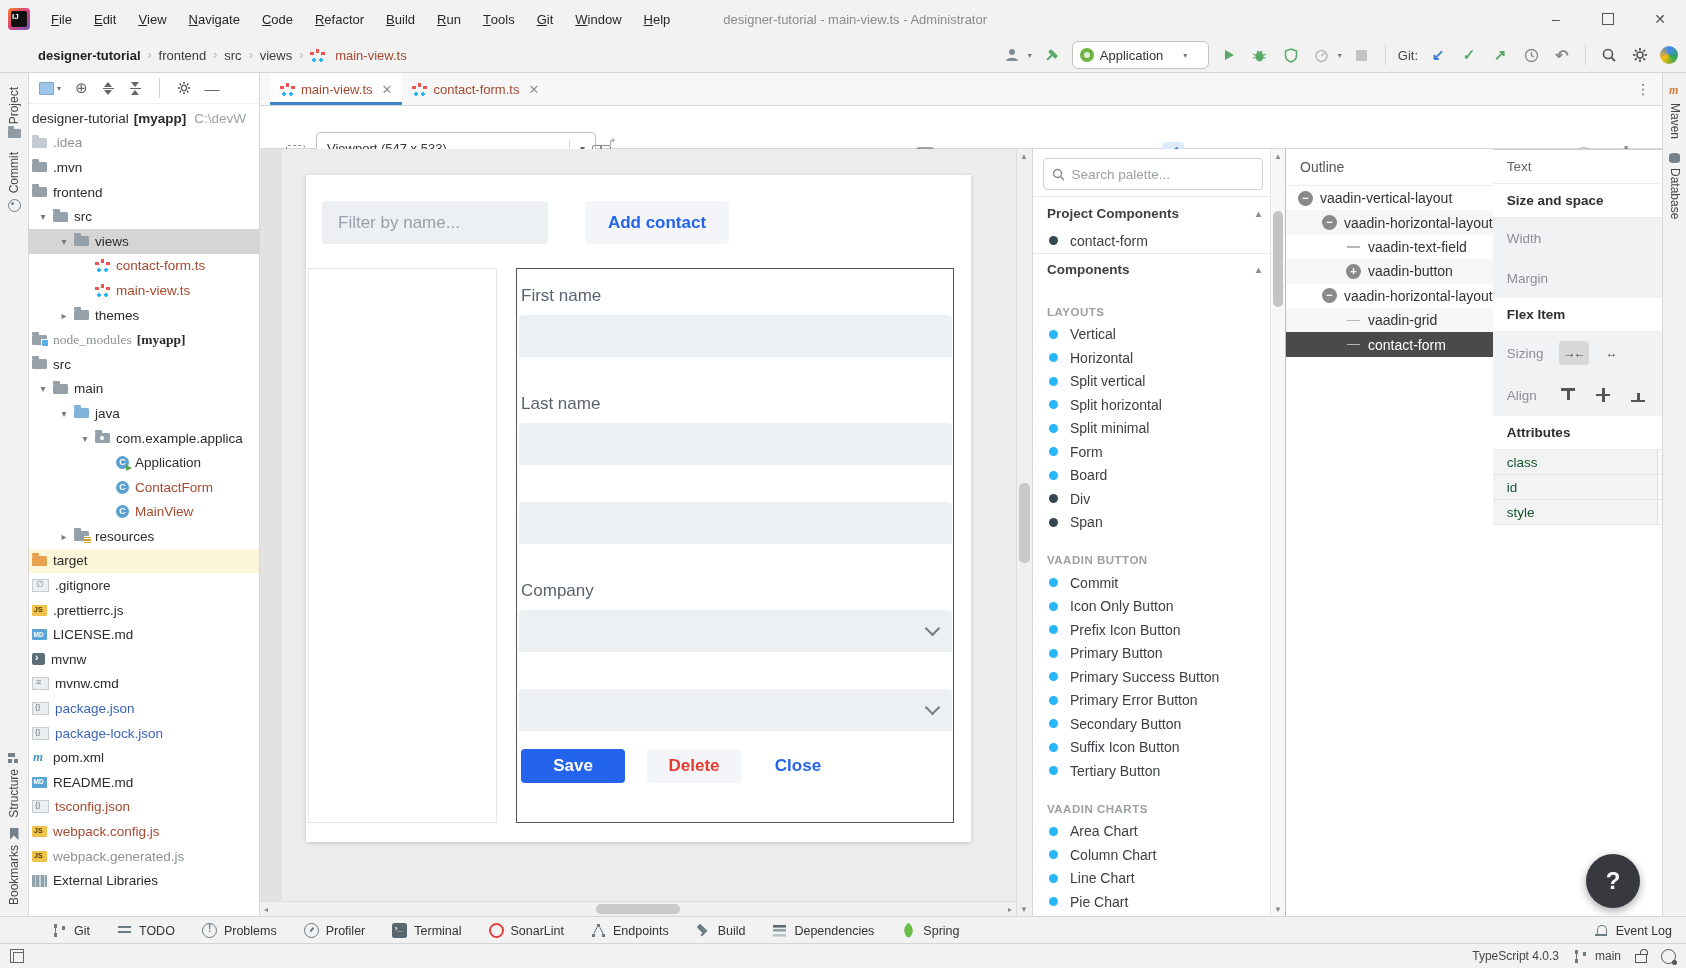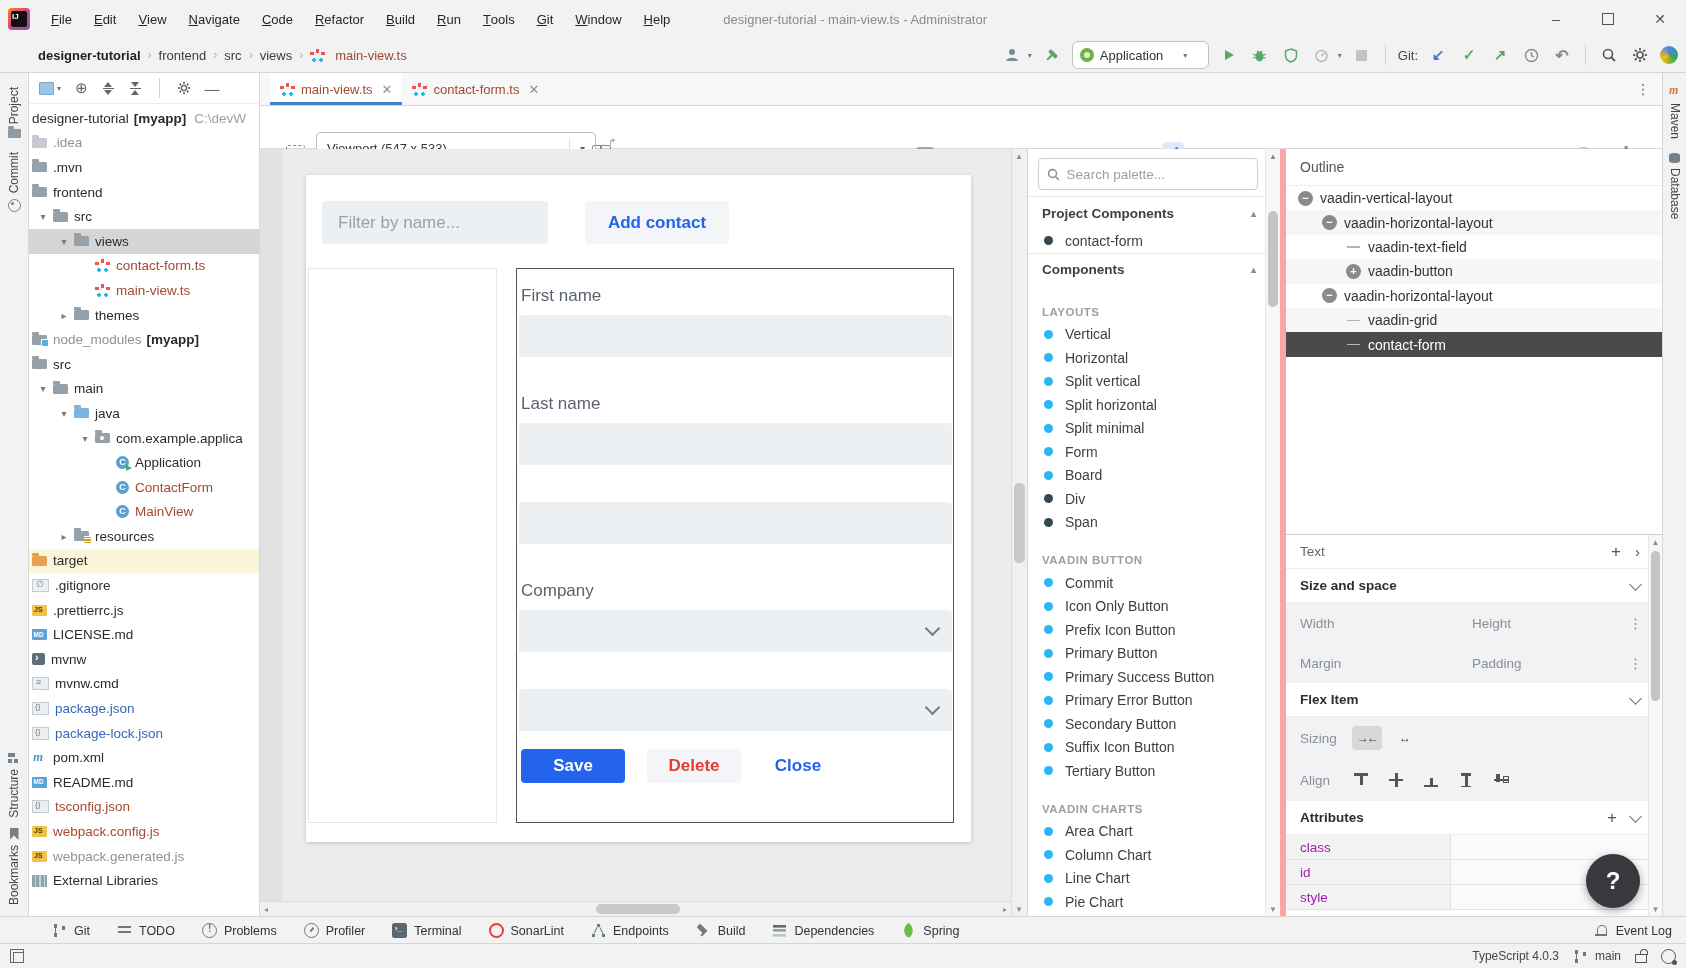--- a/index.html
+++ b/index.html
@@ -184,21 +184,21 @@
   .prow.group{padding-top:15px;height:22px;color:#9aa0a4;font-weight:700;font-size:11.5px;letter-spacing:.5px}
   .prow.item{height:23.5px;color:#3b3f42;font-size:14px}
   .pdot{width:9px;height:9px;border-radius:50%;margin-right:12px;margin-left:2px;flex:none}
   .pdot.blue{background:#29b6f6}
   .pdot.dark{background:#37474f}
   #palette-scroll{position:absolute;right:0;top:0;bottom:0;width:14px;background:#f7f7f7;border-left:1px solid #e7e7e7}
   #palette-scroll .th{position:absolute;left:2px;right:2px;top:62px;height:96px;background:#c4c4c4;border-radius:5px}
   #palette-scroll .a-up{position:absolute;top:3px;left:3px;font-size:8px;color:#8a8a8a}
   #palette-scroll .a-dn{position:absolute;bottom:3px;left:3px;font-size:8px;color:#8a8a8a}
   
-  #right-panels{width:376px;flex:none;border-left:6px solid #fca5a5;background:#fff;display:flex;flex-direction:column;position:relative;overflow:hidden}
+  #right-panels{width:376px;flex:none;border-left:1px solid #fca5a5;background:#fff;display:flex;position:relative;overflow:hidden}
   #outline-sec{height:385px;flex:none;display:flex;flex-direction:column}
   #outline-title{height:36px;flex:none;display:flex;align-items:center;padding:0 14px;color:#555;font-size:14px;border-bottom:1px solid #ececec}
   #outline-rows{flex:1;overflow:hidden;font-size:14px;color:#333}
   .orow{height:24.4px;display:flex;align-items:center;white-space:nowrap}
   .orow:nth-of-type(even){background:#f6f6f6}
   .orow.sel{background:#4a4a4a;color:#fff}
   .mk{width:15px;height:15px;margin-right:7px;flex:none;display:inline-flex;align-items:center;justify-content:center;font-size:11px;font-weight:700}
   .mk-minus,.mk-plus{background:#8a8a8a;color:#fff;border-radius:50%;line-height:15px}
   .mk-line{position:relative}
   .mk-line::before{content:"";width:13px;height:1.2px;background:#b5b5b5}
@@ -224,21 +224,21 @@
   .al-center::before{left:2px;top:8px;width:14px;height:2px}
   .al-center::after{left:8px;top:2px;width:3px;height:14px}
   .al-bottom::before{left:2px;top:14px;width:14px;height:2px}
   .al-bottom::after{left:8px;top:7px;width:3px;height:7px}
   .al-stretch::before{left:4px;top:2px;width:10px;height:14px;background:linear-gradient(#555 0 3px,transparent 3px 13px,#555 13px) }
   .al-stretch::after{left:8px;top:2px;width:3px;height:14px}
   .al-base::before{left:2px;top:8px;width:14px;height:2px}
   .al-base::after{left:4px;top:3px;width:4px;height:8px}
   .al-base i{position:absolute;left:11px;top:5px;width:4px;height:5px;border:1.6px solid #555}
   #attr-table .arow{height:24px;display:flex;border-bottom:1px solid #e4e4e4}
-  #attr-table .an{width:150px;background:#f3f3f3;color:#a21caf;display:flex;align-items:center;padding-left:14px;border-right:1px solid #e0e0e0}
+  #attr-table .an{width:150px;background:#f3f3f3;color:#14532d;display:flex;align-items:center;padding-left:14px;border-right:1px solid #e0e0e0}
   #attr-table .av{flex:1;background:#fafafa}
   #props-scroll{position:absolute;right:0;top:0;bottom:0;width:13px;background:#f7f7f7;border-left:1px solid #e7e7e7}
   #props-scroll .th{position:absolute;left:2px;right:2px;top:16px;height:150px;background:#c4c4c4;border-radius:5px}
   #props-scroll .a-up{position:absolute;top:3px;left:2.5px;font-size:8px;color:#8a8a8a}
   #props-scroll .a-dn{position:absolute;bottom:3px;left:2.5px;font-size:8px;color:#8a8a8a}
   #help-fab{position:absolute;right:22px;bottom:9px;width:54px;height:54px;border-radius:50%;background:#37393e;color:#fff;
       font-size:24px;font-weight:700;display:flex;align-items:center;justify-content:center;box-shadow:0 3px 8px rgba(0,0,0,.35)}
   
   #bottom-bar{position:absolute;left:0;right:0;bottom:24px;height:27px;background:#f2f2f2;border-top:1px solid #d5d5d5;
       display:flex;align-items:center;padding:0 14px 0 52px;gap:27px;font-size:12.5px;color:#333}
@@ -532,21 +532,21 @@
 
         </div>
 
         <div class="trow" style="padding-left: 45px;">
           <span class="arrow" style="left: 28px;">▸</span>
           <span class="tico folder"></span>
           <span class="tlabel">themes</span>
 
         </div>
 
-        <div class="trow" style="padding-left: 3px;">
+        <div class="trow" style="padding-left: 3px; font-family: Liberation Serif, serif;">
 
           <span class="tico folder nm"></span>
           <span class="tlabel dim">node_modules</span>
           <span class="tbadge">[myapp]</span>
 
         </div>
 
         <div class="trow" style="padding-left: 3px;">
 
           <span class="tico folder"></span>

